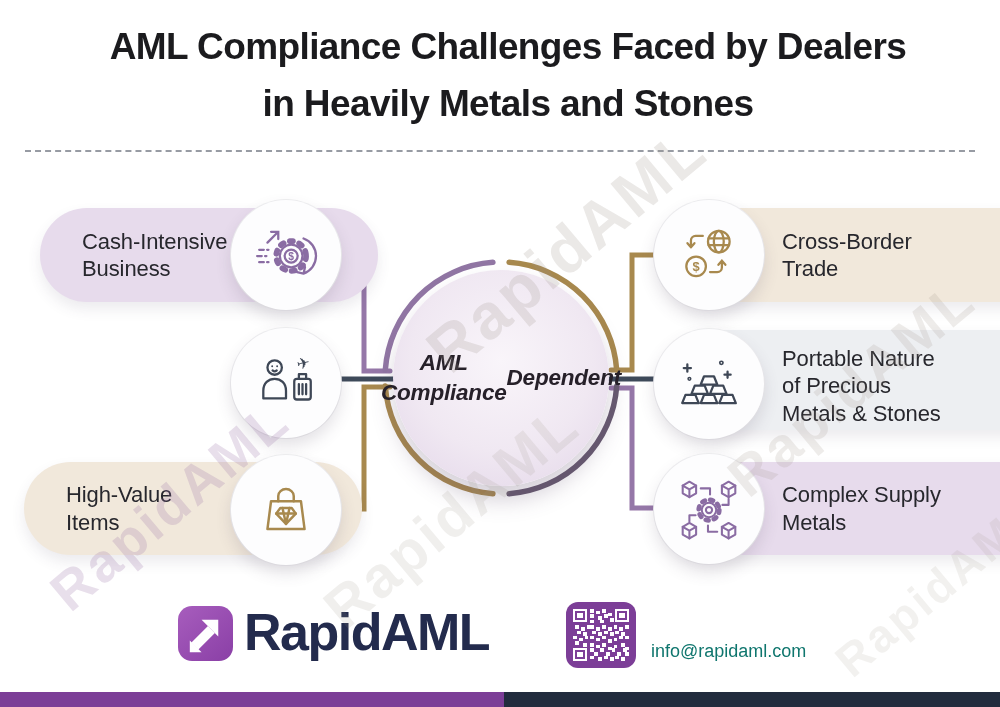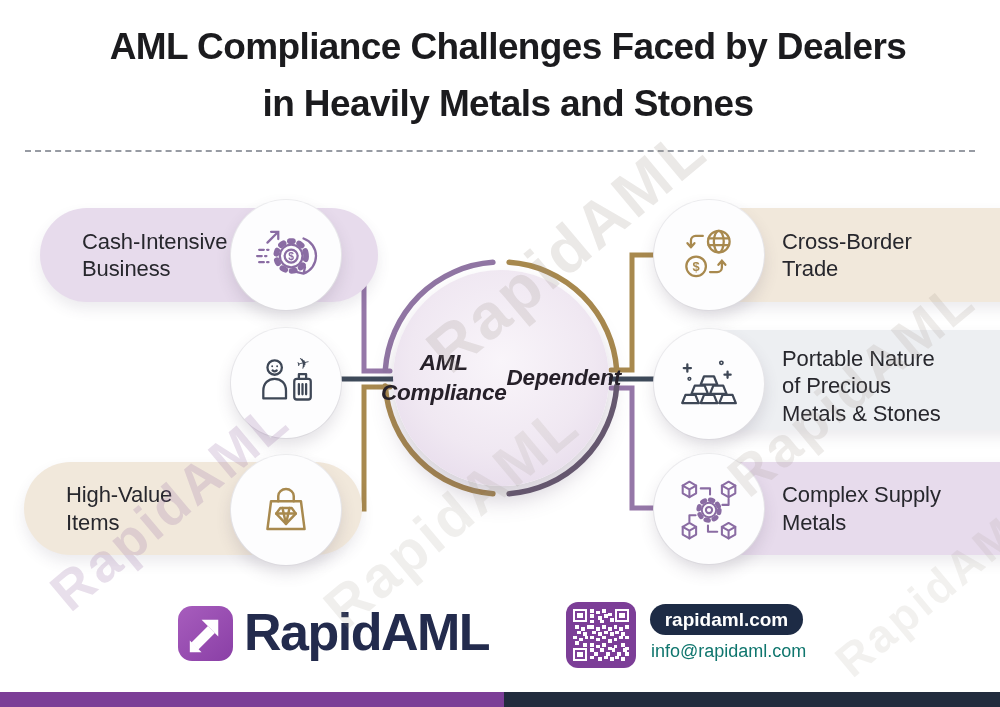--- a/index.html
+++ b/index.html
@@ -285,21 +285,18 @@
           <rect x="13" y="27" width="2" height="2"></rect>
           <rect x="16" y="26" width="2" height="2"></rect>
           <rect x="19" y="27" width="2" height="2"></rect>
           <rect x="22" y="26" width="2" height="2"></rect>
           <rect x="25" y="27" width="2" height="2"></rect>
           <rect x="27" y="24" width="2" height="2"></rect>
       </g>
     </svg>
   </div>
 
-  <div class="site-pill">
-      <span>rapidaml.com</span>
-    </div>
   <div class="email">info@rapidaml.com</div>
 
   <div class="bar bar-purple"></div>
   <div class="bar bar-navy"></div>
 
 </div>
 
 </body></html>

